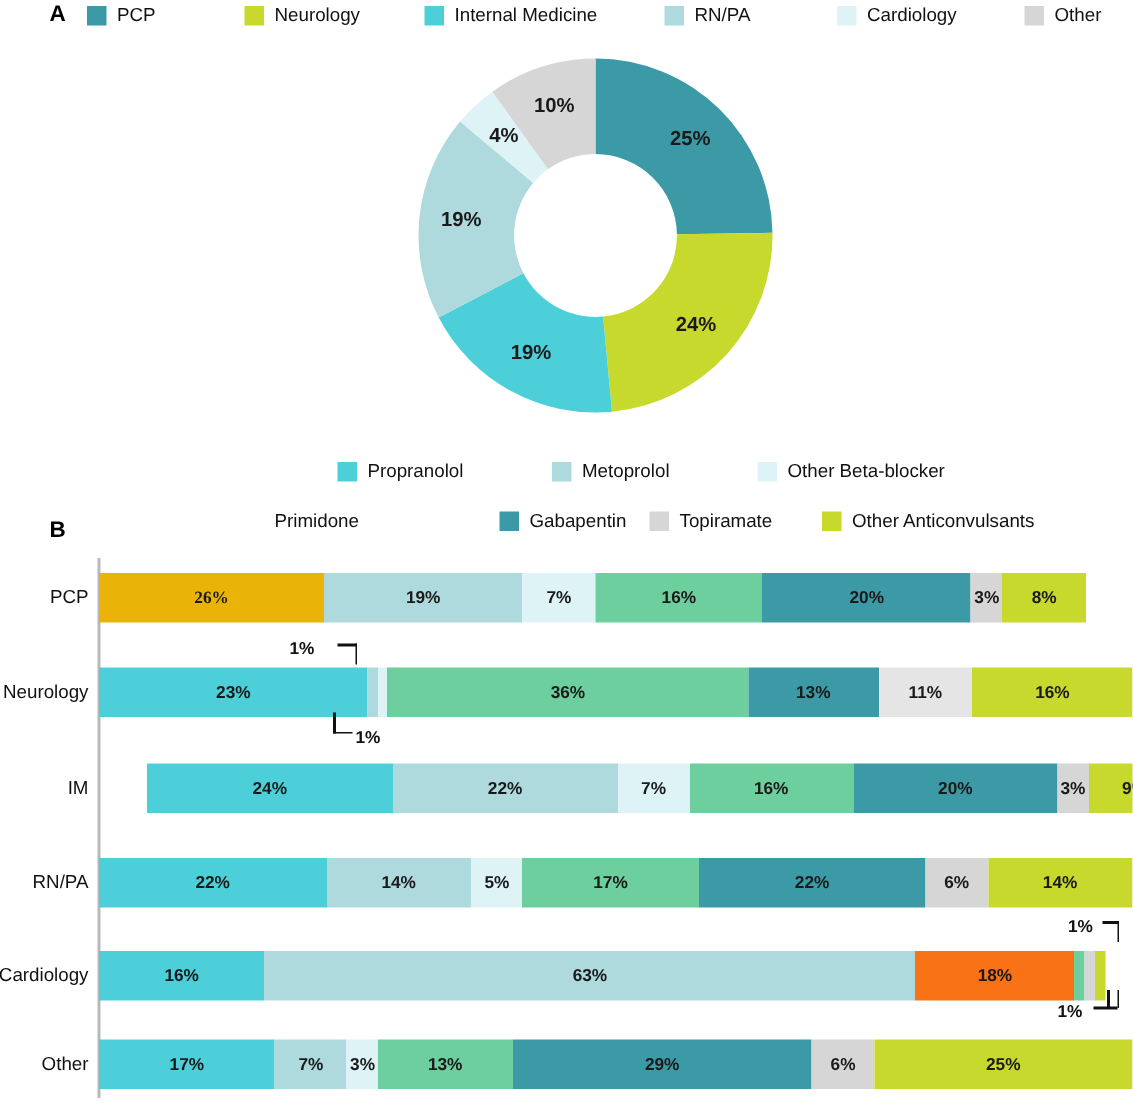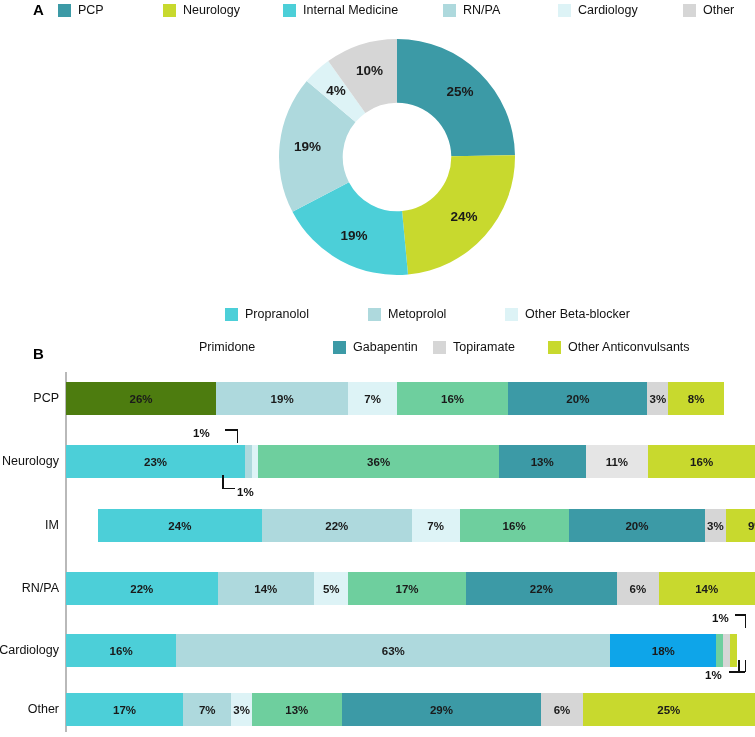--- a/index.html
+++ b/index.html
@@ -175,21 +175,21 @@
     <div class="legend-item" style="position: absolute; left: 143px;">
       <span class="swatch" style="background: rgb(174, 217, 221);"></span>
       <span class="legend-label">Metoprolol</span>
     </div>
     <div class="legend-item" style="position: absolute; left: 280px;">
       <span class="swatch" style="background: rgb(221, 243, 246);"></span>
       <span class="legend-label">Other Beta-blocker</span>
     </div>
   </div>
 <div class="legend-row" id="legend-b-2" style="left: 163px; top: 339px; height: 16px;">
-    <div class="legend-item" style="position: absolute; left: 16px;">
+    <div class="legend-item" style="position: absolute; left: 0px;">
       <span class="swatch"></span>
       <span class="legend-label">Primidone</span>
     </div>
     <div class="legend-item" style="position: absolute; left: 130px; margin-left: 40px;">
       <span class="swatch" style="background: rgb(60, 154, 166);"></span>
       <span class="legend-label">Gabapentin</span>
     </div>
     <div class="legend-item" style="position: absolute; left: 270px;">
       <span class="swatch" style="background: rgb(214, 214, 214);"></span>
       <span class="legend-label">Topiramate</span>
@@ -201,21 +201,21 @@
   </div>
 
 <div class="panel-letter" style="left:33px;top:345px;">B</div>
 
 <div id="bars">
   <div id="axis-line"></div>
   <div id="bar-rows-host">
       <div class="bar-row" style="top: 10px; width: 689px;">
         <div class="bar-label">PCP</div>
         <div class="bar-track">
-          <div class="seg" style="background: #4d7c0f; width: 150px;">
+          <div class="seg" style="background: #eab308; width: 150px; font-family: Liberation Serif, serif;">
             <span>26%</span>
           </div>
           <div class="seg" style="background: rgb(174, 217, 221); width: 132.232px;">
             <span>19%</span>
           </div>
           <div class="seg" style="background: rgb(221, 243, 246); width: 48.7172px;">
             <span>7%</span>
           </div>
           <div class="seg" style="background: rgb(110, 207, 158); width: 111.354px;">
             <span>16%</span>
@@ -307,21 +307,21 @@
       </div>
       <div class="bar-row" style="top: 262px; width: 689px;">
         <div class="bar-label">Cardiology</div>
         <div class="bar-track">
           <div class="seg" style="background: rgb(76, 207, 216); width: 110.24px;">
             <span>16%</span>
           </div>
           <div class="seg" style="background: rgb(174, 217, 221); width: 434.07px;">
             <span>63%</span>
           </div>
-          <div class="seg" style="background: #0ea5e9; width: 106px;">
+          <div class="seg" style="background: #f97316; width: 106px;">
             <span>18%</span>
           </div>
           <div class="seg" style="background: rgb(110, 207, 158); width: 6.89px;"></div>
           <div class="seg" style="background: rgb(214, 214, 214); width: 6.89px;"></div>
           <div class="seg" style="background: rgb(200, 217, 46); width: 6.89px;"></div>
         </div>
       </div>
       <div class="bar-row" style="top: 321px; width: 689px;">
         <div class="bar-label">Other</div>
         <div class="bar-track">

